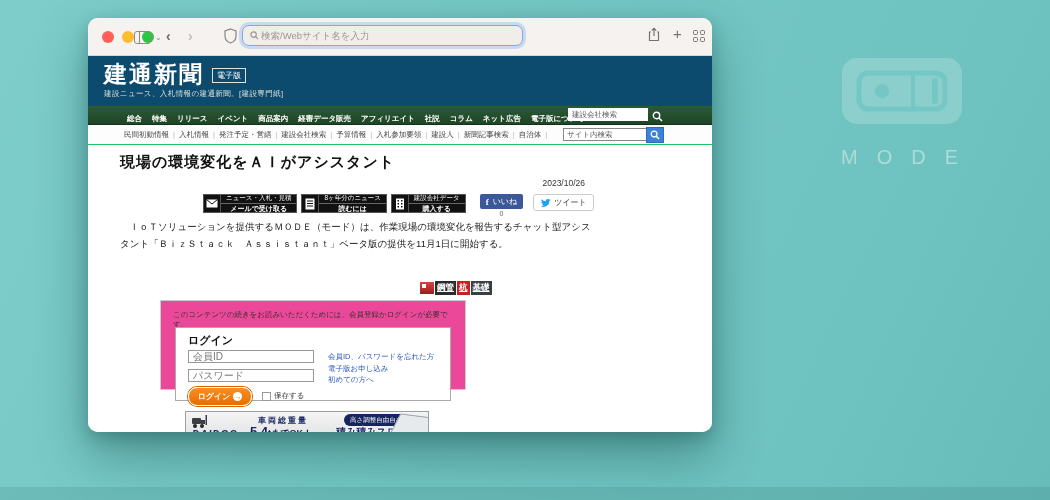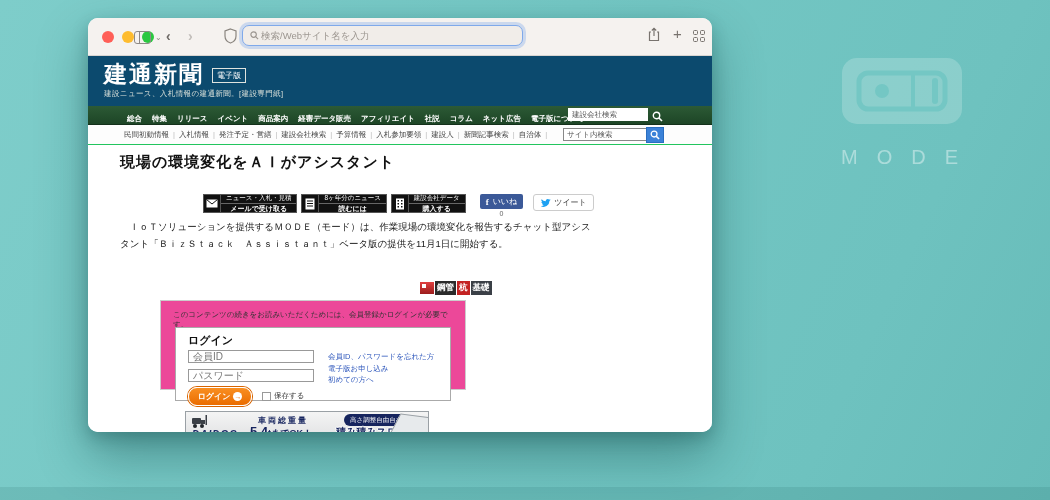--- a/index.html
+++ b/index.html
@@ -64,21 +64,21 @@
   .mini-text{display:flex;flex-direction:column;justify-content:center;}
   .mini-line1{color:#fff;font-size:6.5px;padding:1px 5px 0;white-space:nowrap;}
   .mini-line2{color:#fff;font-size:7px;font-weight:bold;text-align:center;border-top:1px solid #666;padding:0 5px;white-space:nowrap;}
   .fb-wrap{margin-left:10px;display:flex;flex-direction:column;align-items:center;}
   .fb-btn{background:#3b5998;color:#fff;font-size:8px;border-radius:2px;padding:2px 6px;display:flex;align-items:center;gap:4px;white-space:nowrap;}
   .fb-f{font-family:"Liberation Serif",serif;font-weight:bold;font-size:9px;}
   .fb-count{font-size:7px;color:#666;margin-top:1px;}
   .tw-btn{margin-left:6px;align-self:flex-start;background:#fff;border:1px solid #ccc;border-radius:3px;color:#444;font-size:8px;padding:2px 6px;display:flex;align-items:center;gap:3px;white-space:nowrap;}
   .article-body{position:absolute;left:32px;top:74px;width:474px;font-size:9.5px;line-height:16.5px;color:#222;}
 
-  .inline-ad{position:absolute;left:332px;top:135px;height:15px;display:flex;align-items:center;font-size:8.5px;font-weight:bold;color:#fff;}
+  .inline-ad{position:absolute;left:332px;top:135px;height:15px;display:flex;align-items:center;font-size:8.5px;font-weight:bold;color:#fff;text-decoration:underline;}
   .ad-logo{width:14px;height:12px;background:linear-gradient(#e04040,#9c1c1c);margin-right:1px;position:relative;}
   .ad-logo::after{content:"";position:absolute;left:2px;top:2px;width:4px;height:4px;background:#fff;}
   .ad-seg1{background:#2b2b2b;padding:1px 2px;}
   .ad-seg2{background:#c32222;padding:1px 2px;margin:0 1px;}
   .ad-seg3{background:#3a3f46;padding:1px 2px;}
 
   
   .login-outer{position:absolute;left:72px;top:155px;width:306px;height:90px;background:#ec4899;border:1px solid #ccc;box-sizing:border-box;}
   .login-notice{font-size:7.5px;color:#333;padding:9px 12px 0;}
   .login-inner{position:absolute;left:14px;top:26px;width:276px;height:74px;background:#fff;border:1px solid #aaa;box-sizing:border-box;}
@@ -211,20 +211,21 @@
       <span class="nav2-btn">
         <svg width="10" height="10" viewBox="0 0 11 11">
             <circle cx="4.5" cy="4.5" r="3.2" fill="none" stroke="#fff" stroke-width="1.4"></circle>
             <line x1="7" y1="7" x2="10" y2="10" stroke="#fff" stroke-width="1.6"></line>
           </svg>
       </span>
     </div>
 
     <div class="page">
       <div class="article-title">現場の環境変化をＡＩがアシスタント</div>
+      <div class="article-date">2023/10/26</div>
 
       <div class="btn-row">
         <div class="mini-btn">
           <span class="mini-icon">
             <svg width="12" height="9" viewBox="0 0 12 9">
                 <rect x="0.5" y="0.5" width="11" height="8" fill="#fff"></rect>
                 <path d="M0.5 0.5 L6 5 L11.5 0.5" fill="none" stroke="#111" stroke-width="1"></path>
               </svg>
           </span>
           <span class="mini-text">

